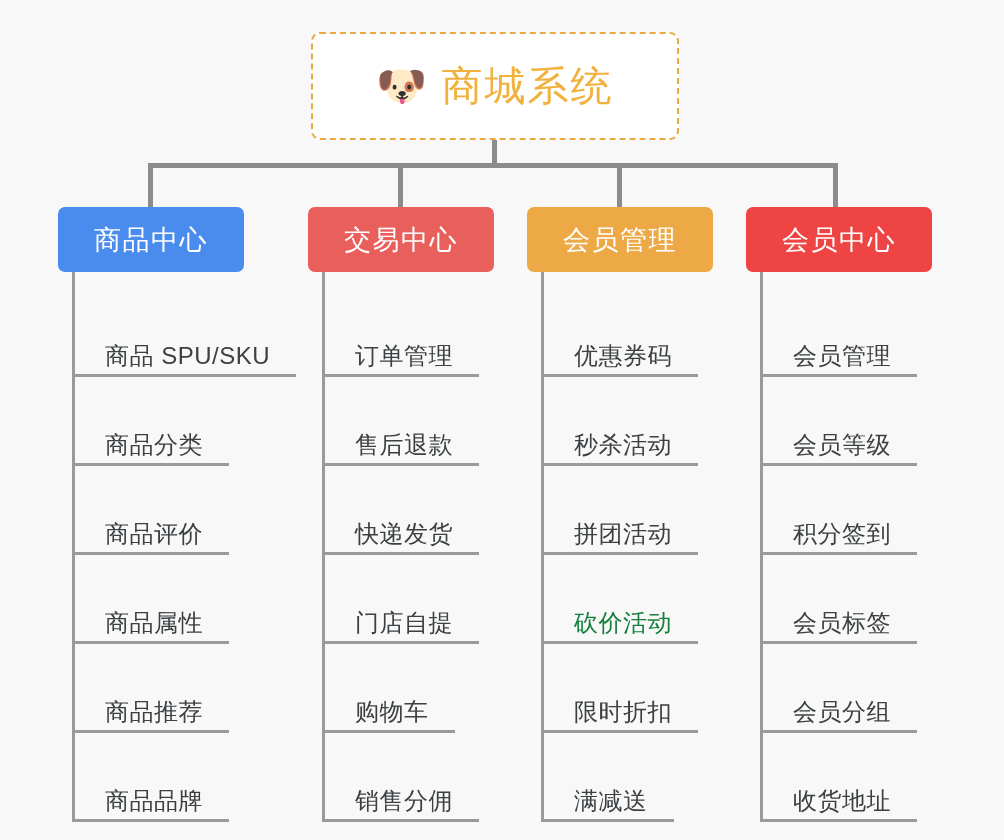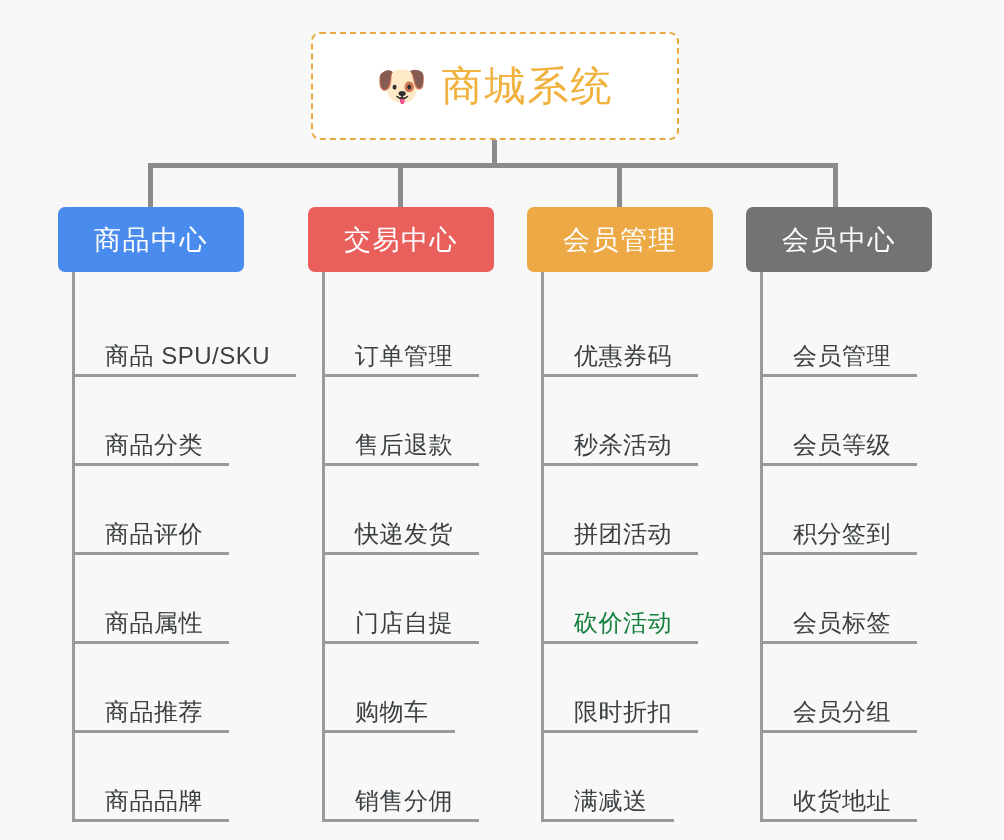--- a/index.html
+++ b/index.html
@@ -257,21 +257,21 @@
         </div>
         <div class="leaf-item">
           <span class="leaf-inner" style="border-bottom-color: rgb(154, 154, 154);">
             <span class="leaf-label" style="color: rgb(60, 64, 67);">满减送</span>
           </span>
         </div>
       </div>
     </div>
 
     <div class="column col-3">
-      <div class="col-header" style="background: #737373; color: rgb(255, 255, 255);">
+      <div class="col-header" style="background: #ef4444; color: rgb(255, 255, 255);">
         <span>会员中心</span>
       </div>
       <div class="leaf-list" style="border-left-color: rgb(154, 154, 154);">
         <div class="leaf-item">
           <span class="leaf-inner" style="border-bottom-color: rgb(154, 154, 154);">
             <span class="leaf-label" style="color: rgb(60, 64, 67);">会员管理</span>
           </span>
         </div>
         <div class="leaf-item">
           <span class="leaf-inner" style="border-bottom-color: rgb(154, 154, 154);">

